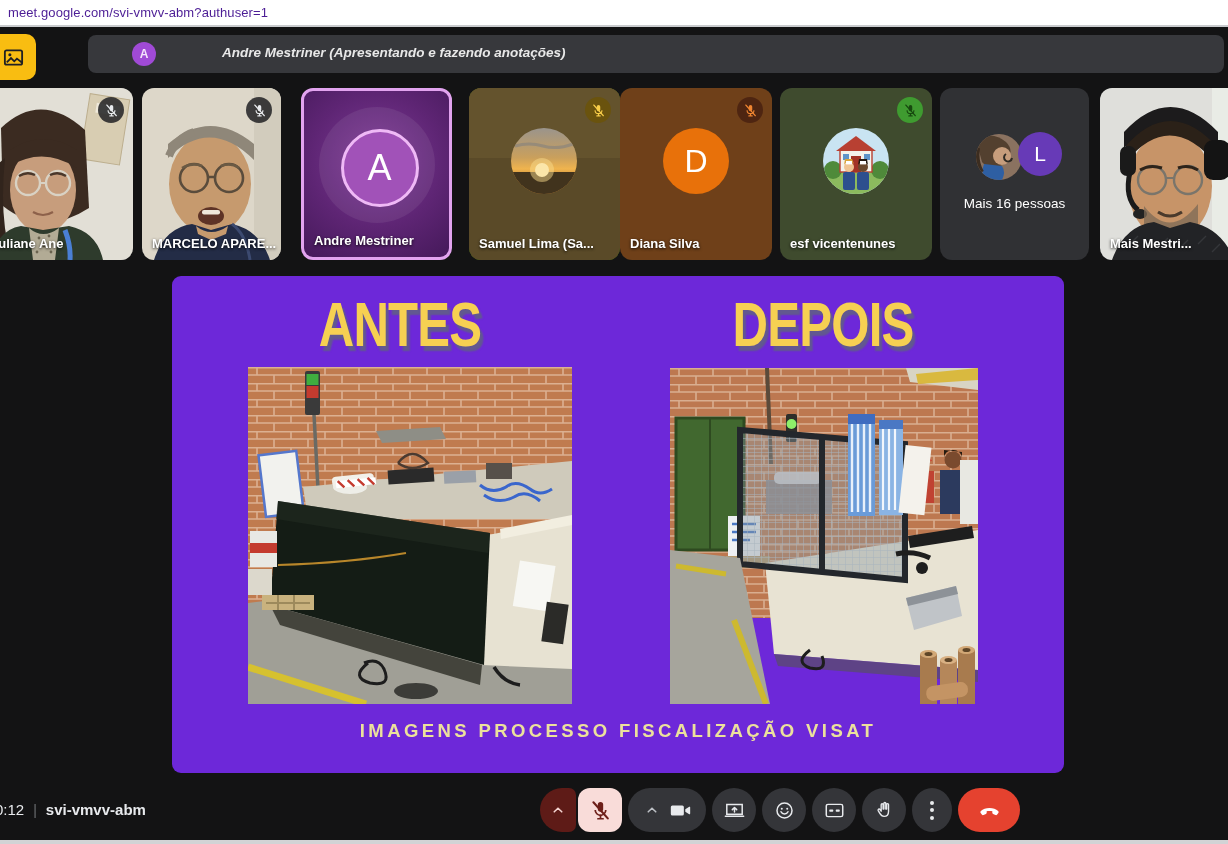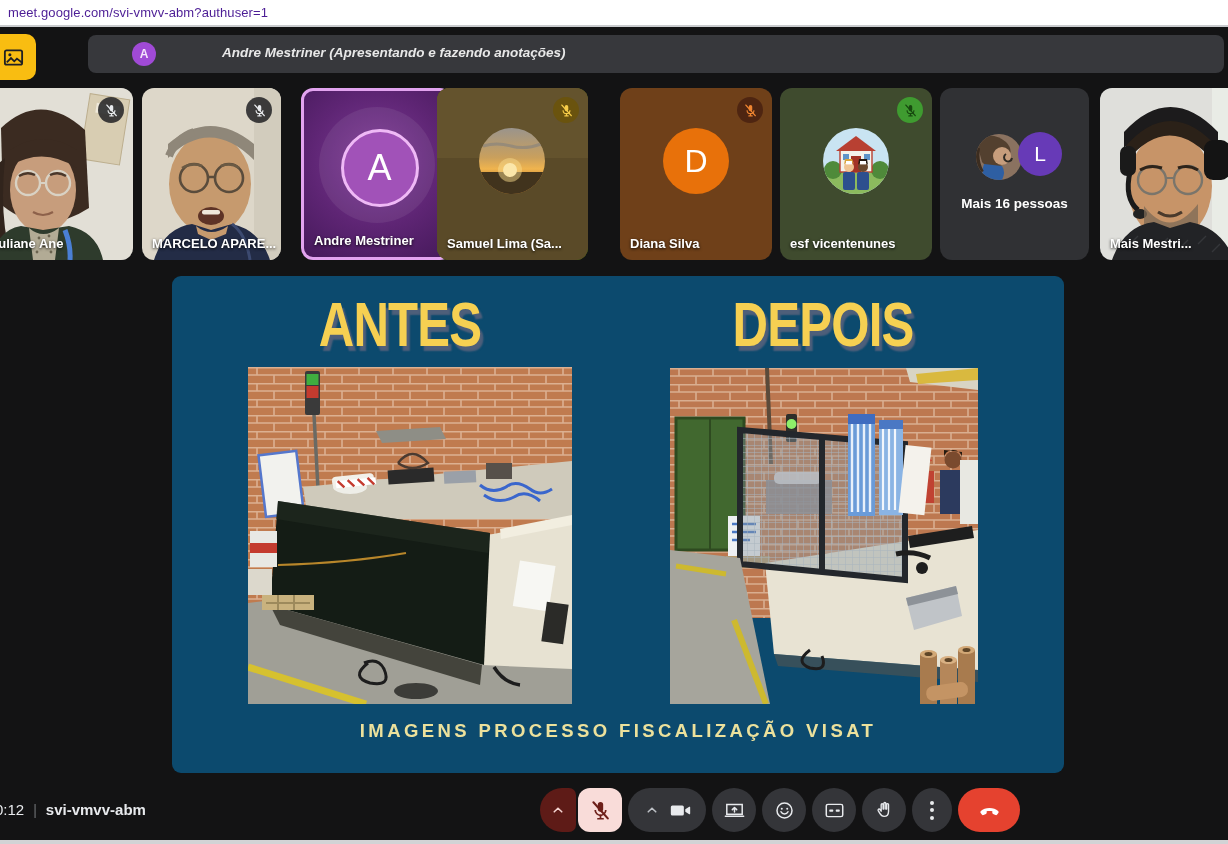--- a/index.html
+++ b/index.html
@@ -197,21 +197,21 @@
     </span>
   <span class="nm">MARCELO APARE...</span>
 </div>
 
 <div class="tile" id="tile-andre" style="left:301px;width:145px;height:166px">
   <div class="glow"></div>
   <div class="avatar">A</div>
   <span class="nm">Andre Mestriner</span>
 </div>
 
-<div class="tile" style="left:437px;width:151px;background:#4d7c0f">
+<div class="tile" style="left:469px;width:151px;background:#4d7c0f">
   <svg class="scene" viewBox="0 0 151 172">
     <rect width="151" height="172" fill="#5a4a28"></rect>
     <rect width="151" height="70" fill="#64532d"></rect>
   </svg>
   <svg class="abs" style="left:42px;top:40px;width:66px;height:66px" viewBox="0 0 66 66">
     <defs>
       <linearGradient id="sky" x1="0" y1="0" x2="0" y2="1">
         <stop offset="0" stop-color="#9a948c"></stop>
           <stop offset=".45" stop-color="#caa05c"></stop>
         <stop offset=".62" stop-color="#f0b44e"></stop>
@@ -288,21 +288,21 @@
     <g clip-path="url(#cp3)">
       <rect width="46" height="46" fill="#8a7260"></rect>
       <path d="M0 6 Q16 -4 30 8 Q40 18 28 30 Q14 38 6 28 Z" fill="#53402f"></path>
       <circle cx="26" cy="22" r="9" fill="#c79d7c"></circle>
       <path d="M30 20 a4 4 0 1 0 6 4" stroke="#2f2a24" stroke-width="2" fill="none"></path>
       <path d="M8 30 Q4 40 10 46 L26 46 Q30 38 26 32 Z" fill="#2e5fa3"></path>
       <path d="M2 14 q-2 14 4 24" stroke="#3c2d20" stroke-width="4" fill="none"></path>
     </g>
   </svg>
   <div class="ltr-circle" style="left:78px;top:44px;width:44px;height:44px;background:#673ab7;font-size:21px">L</div>
-  <div class="abs" style="left:0;top:108px;width:100%;text-align:center;font-size:13.5px;font-weight:700;color:#fff">Mais 16 pessoas</div>
+  <div class="abs" style="left:0;top:108px;width:100%;text-align:center;font-size:13.5px;font-weight:400;color:#fff">Mais 16 pessoas</div>
 </div>
 
 <div class="tile" style="left:1100px;width:152px">
   <svg class="scene" viewBox="0 0 152 172" preserveAspectRatio="xMidYMid slice">
     <rect width="152" height="172" fill="#dfdfdb"></rect>
     <rect x="112" y="0" width="40" height="172" fill="#e9ece6"></rect>
     <rect x="144" y="0" width="8" height="172" fill="#cfd4c6"></rect>
     <ellipse cx="70" cy="98" rx="42" ry="54" fill="#c79468"></ellipse>
     <path d="M26 74 Q70 20 116 76 L116 52 Q70 10 26 52 Z" fill="#2b2118"></path>
     <path d="M24 60 Q70 6 118 60 L118 44 Q70 -6 24 44 Z" fill="#1c1b1c"></path>
@@ -319,21 +319,21 @@
     <path d="M58 124 q12 8 24 0" stroke="#4a3a2c" stroke-width="3" fill="none"></path>
     <path d="M12 172 Q24 138 54 134 L70 140 90 134 Q122 140 134 172 Z" fill="#222326"></path>
     <g stroke="#35363a" stroke-width="1.4">
         <path d="M30 156l8-8M44 162l8-8M60 158l8-8M80 160l8-8M98 156l8-8M112 164l8-8"></path>
       </g>
   </svg>
 
   <span class="nm">Mais Mestri...</span>
 </div>
 
-<div id="slide" class="abs" style="background:#0c4a6e">
+<div id="slide" class="abs" style="background:#6d28d9">
   <div class="slide-title" style="left:58px;color:#f6d052;text-shadow:4px 5px 2px rgba(95,100,125,.8)">ANTES</div>
   <div class="slide-title" style="left:481px;color:#f6d052;text-shadow:4px 5px 2px rgba(95,100,125,.8)">DEPOIS</div>
 
   <div class="photo" style="left:76px;top:91px;width:324px;height:337px">
     <svg viewBox="0 0 324 337" preserveAspectRatio="none">
       <defs>
         <pattern id="brickA" width="34" height="16" patternUnits="userSpaceOnUse">
           <rect width="34" height="16" fill="#c07b4f"></rect>
           <path d="M0 .7h34M0 8h34M9 0v8M26 8v8" stroke="#dcb091" stroke-width="1.6"></path>
         </pattern>

